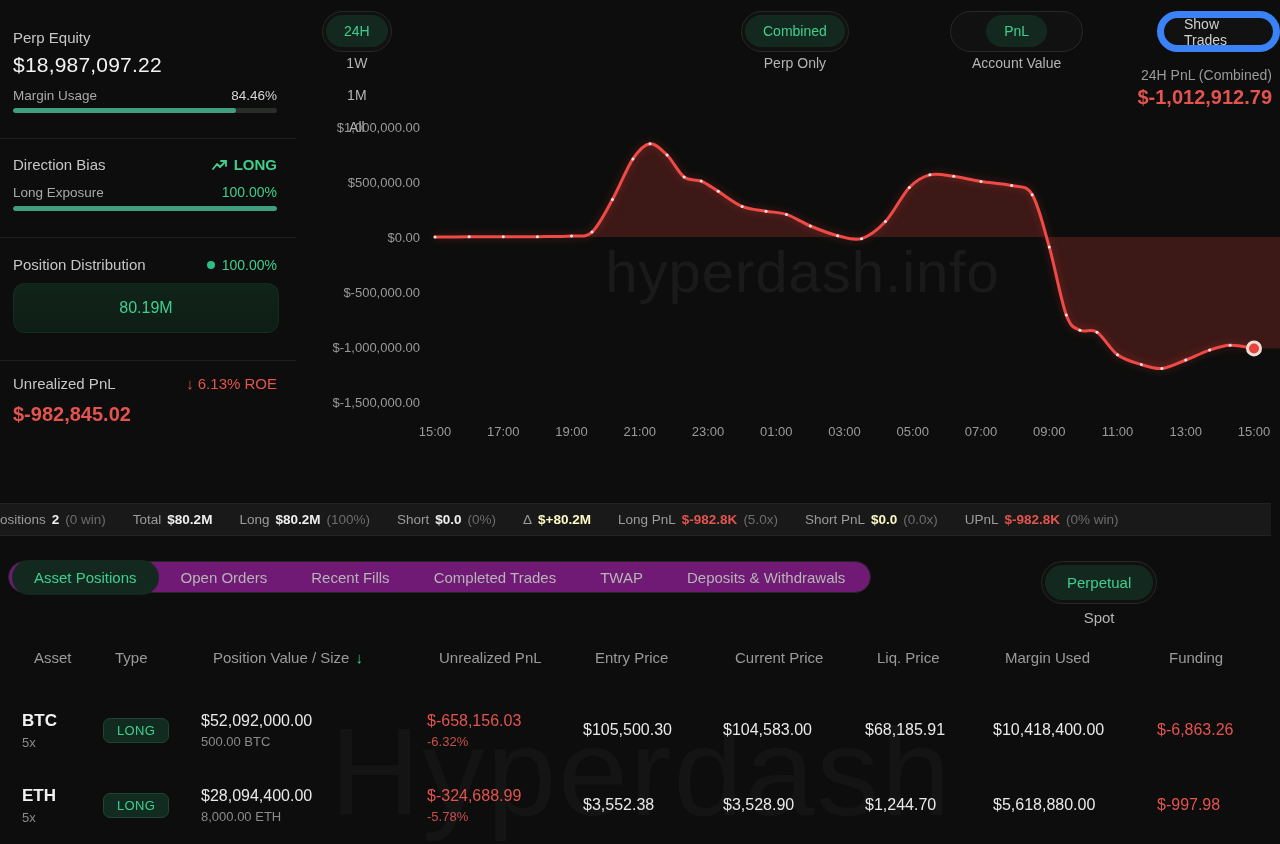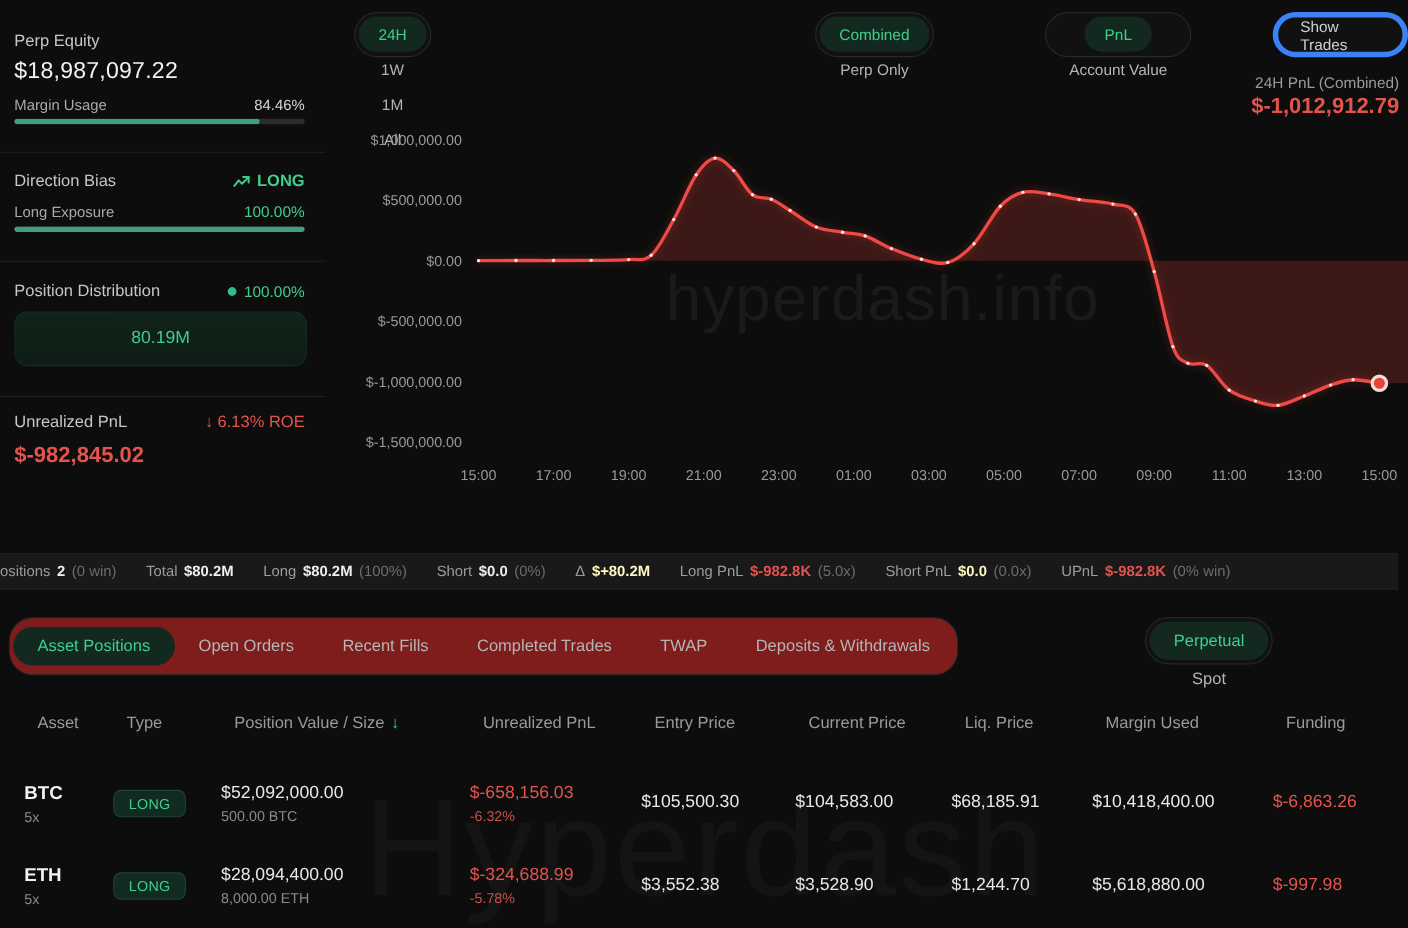--- a/index.html
+++ b/index.html
@@ -21,21 +21,21 @@
           background:linear-gradient(180deg,#102419,#0e1d16);border:1px solid rgba(62,207,142,.08);
           display:flex;align-items:center;justify-content:center;font-size:16px;color:#3ecf8e;}
   .dot{display:inline-block;width:8px;height:8px;border-radius:50%;background:#2ebd85;margin-right:7px;}
 
   
   .seg{position:absolute;display:flex;align-items:center;border:1px solid #272927;border-radius:22px;
        background:#101110;height:41px;box-sizing:border-box;padding:3px;flex-direction:column;}
   .seg .item{padding:8px 18px;font-size:14px;color:#b4b4b4;border-radius:18px;white-space:nowrap;}
   .seg .item.sel{background:#13291f;color:#3ecf8e;}
   .btn-pill{position:absolute;display:flex;align-items:center;justify-content:center;height:41px;
-            border:5px solid #3b82f6;border-radius:22px;background:#101110;font-size:14px;color:#cfcfcf;
+            border:7px solid #3b82f6;border-radius:22px;background:#101110;font-size:14px;color:#cfcfcf;
             padding:0 20px;box-sizing:border-box;}
 
   
   .pnl-label{font-size:14px;color:#9a9a9a;text-align:right;}
   .pnl-value{font-size:20px;font-weight:600;color:#e4544e;text-align:right;margin-top:3px;}
 
   
   .chart-wrap{position:absolute;left:325px;top:110px;width:955px;height:335px;}
   .chart-watermark{position:absolute;left:50%;top:128px;transform:translateX(-50%);
                    font-size:58px;color:rgba(255,255,255,.055);white-space:nowrap;letter-spacing:1px;}
@@ -48,22 +48,22 @@
          gap:27px;font-size:13.5px;white-space:nowrap;box-sizing:border-box;padding-left:0;margin-left:-9px;}
   .stat{display:flex;align-items:center;gap:6px;}
   .s-label{color:#9b9b9b;}
   .s-val{color:#efefef;font-weight:700;}
   .s-val.green{color:#fef9c3;}
   .s-val.red{color:#e4544e;}
   .s-extra{color:#6c6c6c;}
   .s-extra:empty{display:none;}
 
   
-  .tabs{position:absolute;left:8px;top:561px;display:flex;align-items:center;height:53px;
-        border:1px solid #242624;border-radius:22px;background:#7f1d1d;box-sizing:border-box;padding:3px;}
+  .tabs{position:absolute;left:8px;top:561px;display:flex;align-items:center;height:32px;
+        border:1px solid #242624;border-radius:22px;background:#701a75;box-sizing:border-box;padding:3px;}
   .tabs .tab{padding:9px 22px;font-size:15px;color:#b5b5b5;border-radius:19px;white-space:nowrap;}
   .tabs .tab.sel{background:#13291f;color:#3ecf8e;}
   .mseg{left:1041px;top:561px;height:43px;}
   .mseg .item{padding:9px 22px;font-size:15px;}
 
   
   .tbl-watermark{position:absolute;left:330px;top:700px;font-size:125px;color:rgba(255,255,255,.032);
                  white-space:nowrap;letter-spacing:2px;}
   .grid{display:grid;grid-template-columns:81px 98px 226px 156px 140px 142px 128px 164px 1fr;
         padding-left:22px;box-sizing:border-box;width:1280px;align-items:center;}

